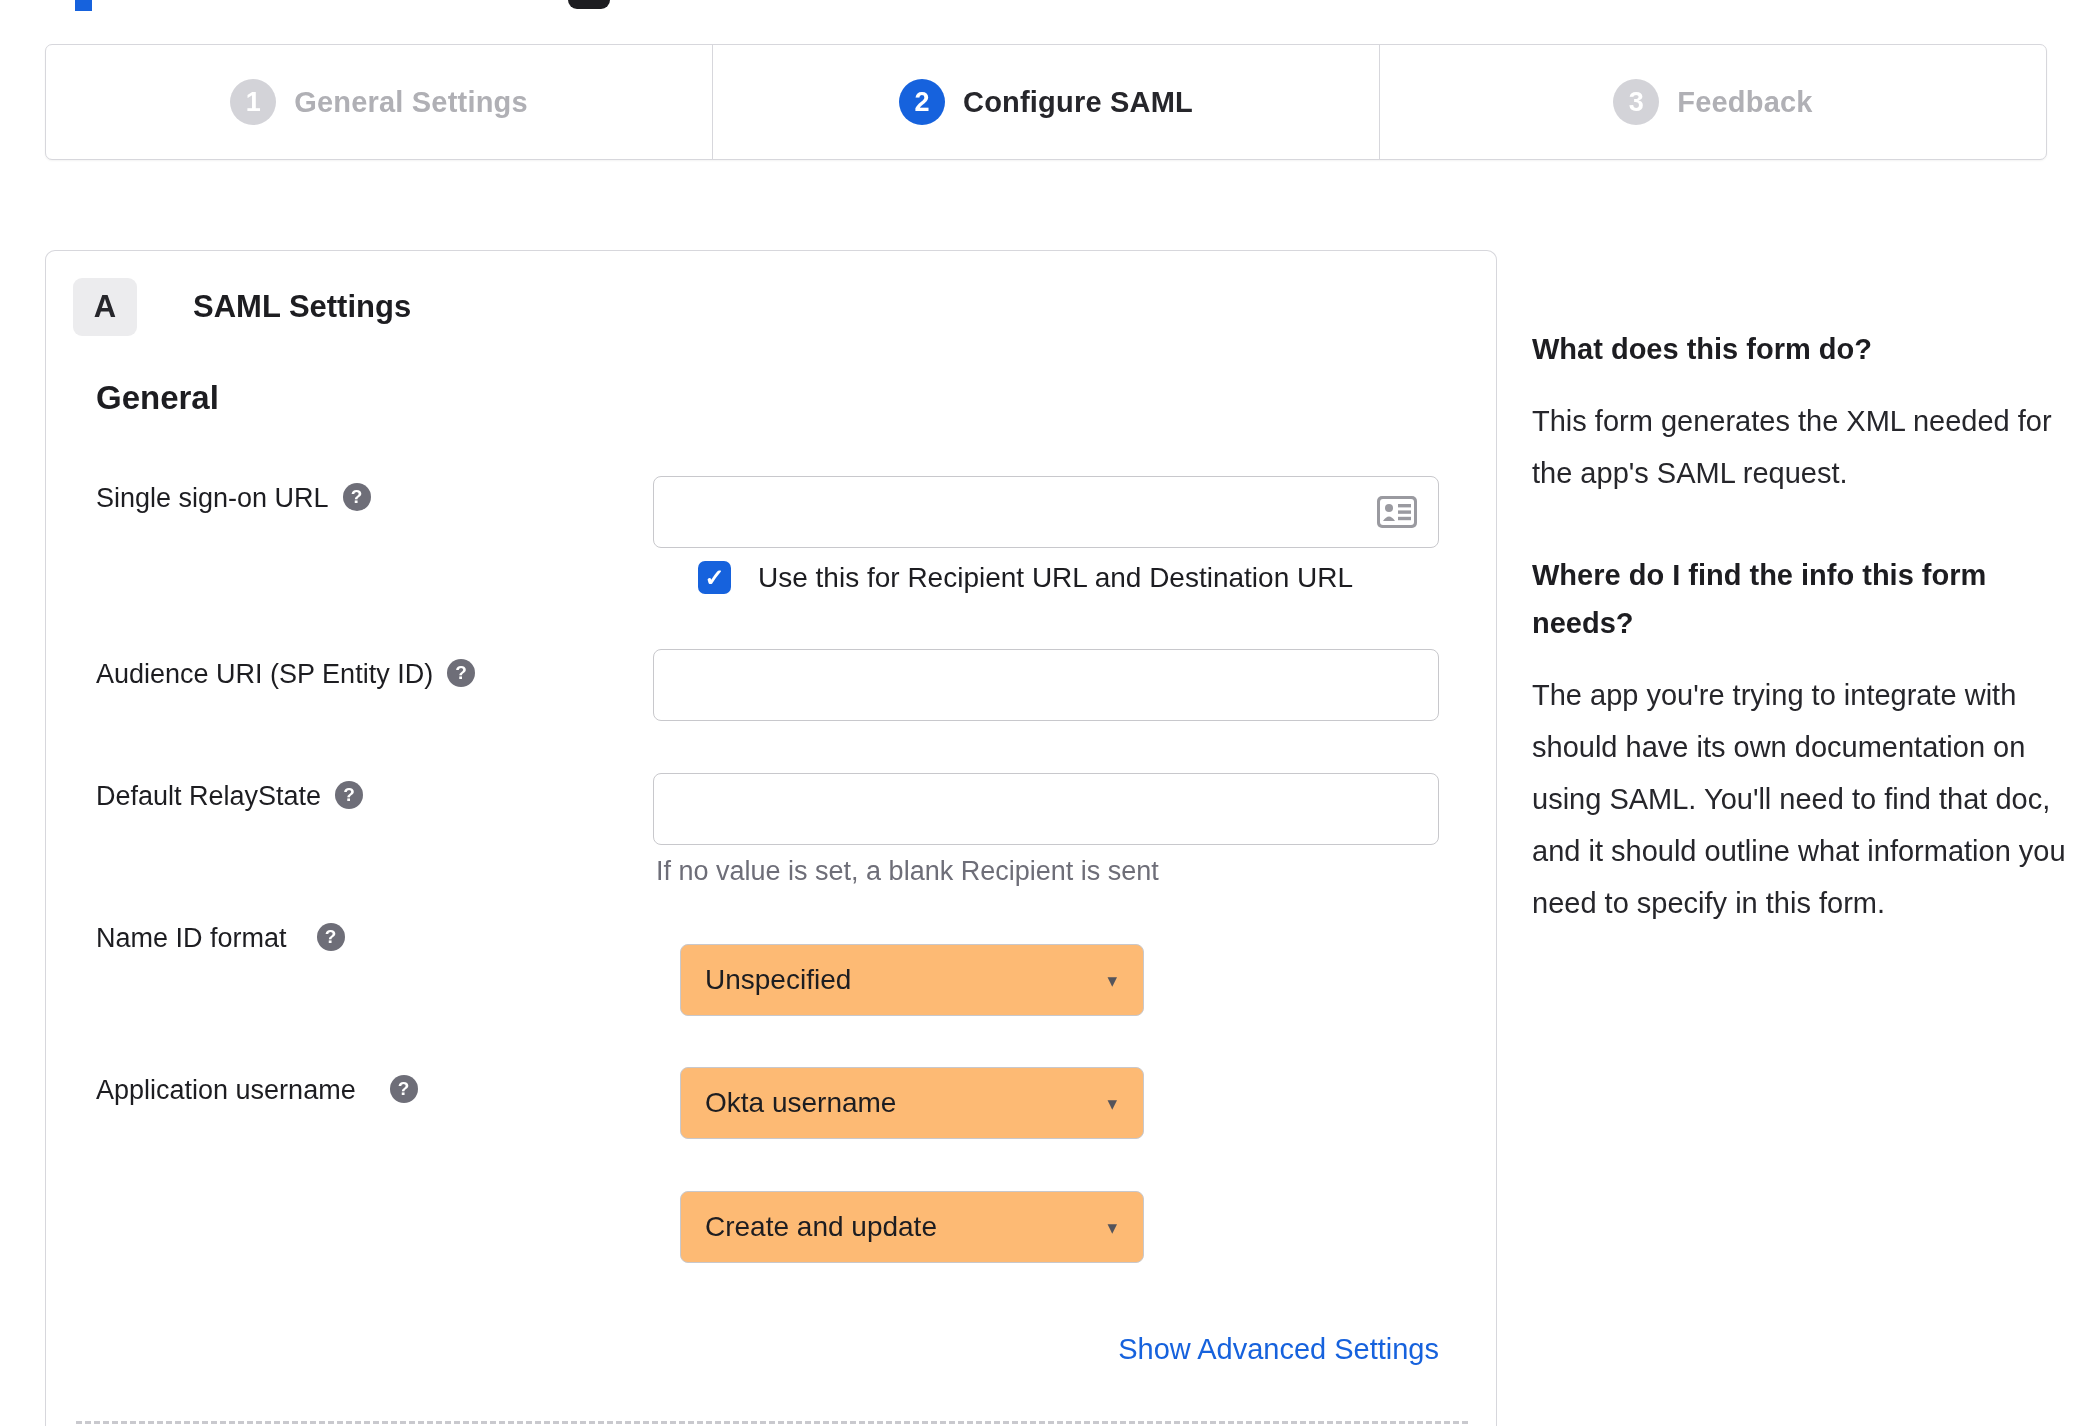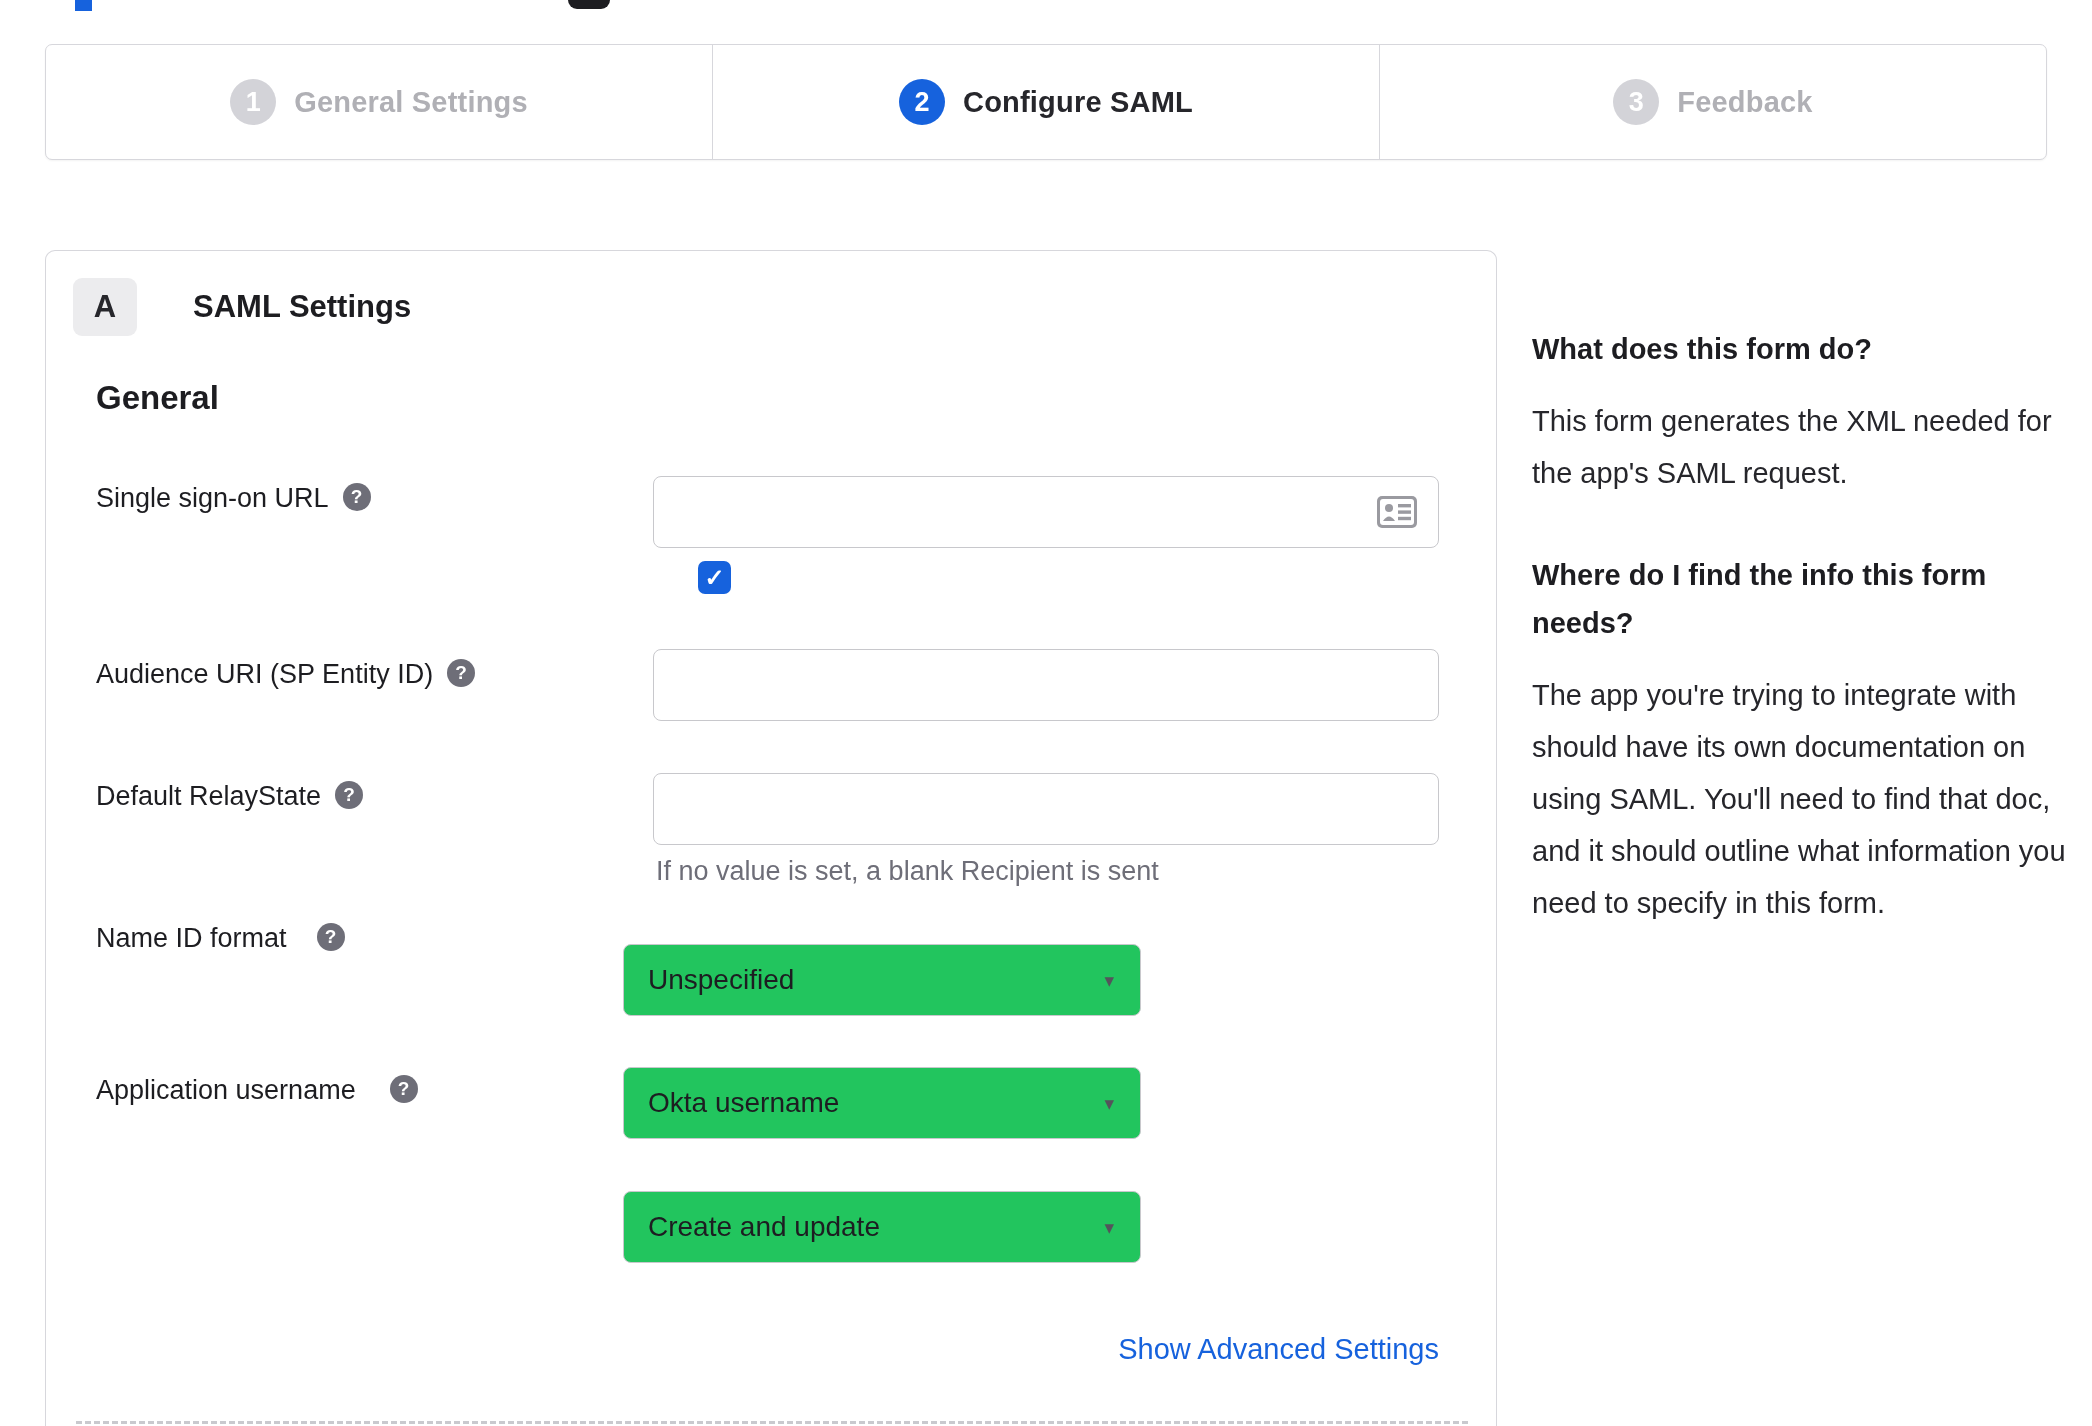--- a/index.html
+++ b/index.html
@@ -41,22 +41,22 @@
     border-radius:8px; background:#fff; font-size:27px; padding:0 70px 0 22px; color:#1d1d21; outline:none; }
   .card-icon { position:absolute; left:1330px; width:42px; height:34px; }
 
   .checkbox-row { position:absolute; left:652px; top:310px; display:flex; align-items:center; }
   .checkbox { width:33px; height:33px; background:#1662dd; border-radius:7px; display:flex;
     align-items:center; justify-content:center; color:#fff; font-size:24px; font-weight:bold; }
   .checkbox-label { margin-left:27px; font-size:28px; color:#1d1d21; }
 
   .hint { position:absolute; left:610px; font-size:27px; color:#6e6e78; }
 
-  .select { position:absolute; left:577px; width:518px; height:72px; border:1px solid #c8c8cc;
-    border-radius:8px; background:#22c55e; display:flex; align-items:center; justify-content:space-between;
+  .select { position:absolute; left:634px; width:464px; height:72px; border:1px solid #c8c8cc;
+    border-radius:8px; background:#fdba74; display:flex; align-items:center; justify-content:space-between;
     padding:0 26px 0 24px; font-size:28px; color:#1d1d21; cursor:pointer; }
   .select-arrow { font-size:19px; color:#54545b; }
 
   .advanced-link { position:absolute; left:607px; top:1082px; width:786px; text-align:right;
     font-size:29px; font-weight:500; color:#1662dd; text-decoration:none; cursor:pointer; }
 
   .section-divider { position:absolute; left:30px; top:1170px; width:1392px; height:0;
     border-top:3px dashed #c9c9ce; }
 
   
@@ -105,20 +105,21 @@
     <rect x="4" y="4" width="34" height="26" rx="3" fill="#ffffff"></rect>
     <circle cx="13" cy="13" r="4" fill="#9a9aa0"></circle>
     <path d="M7 26 q6 -9 12 0 z" fill="#9a9aa0"></path>
     <rect x="22" y="9" width="13" height="3.4" fill="#9a9aa0"></rect>
     <rect x="22" y="15.4" width="13" height="3.4" fill="#9a9aa0"></rect>
     <rect x="22" y="21.8" width="13" height="3.4" fill="#9a9aa0"></rect>
   </svg>
 
   <div class="checkbox-row">
     <div class="checkbox">✓</div>
+    <div class="checkbox-label">Use this for Recipient URL and Destination URL</div>
   </div>
 
   <div class="field-label" style="top:408px;">
     <span>Audience URI (SP Entity ID)</span>
     <span class="help-icon">?</span>
   </div>
   <input class="text-input" style="top: 398px;" type="text" value="">
 
   <div class="field-label" style="top:530px;">
     <span>Default RelayState</span>

